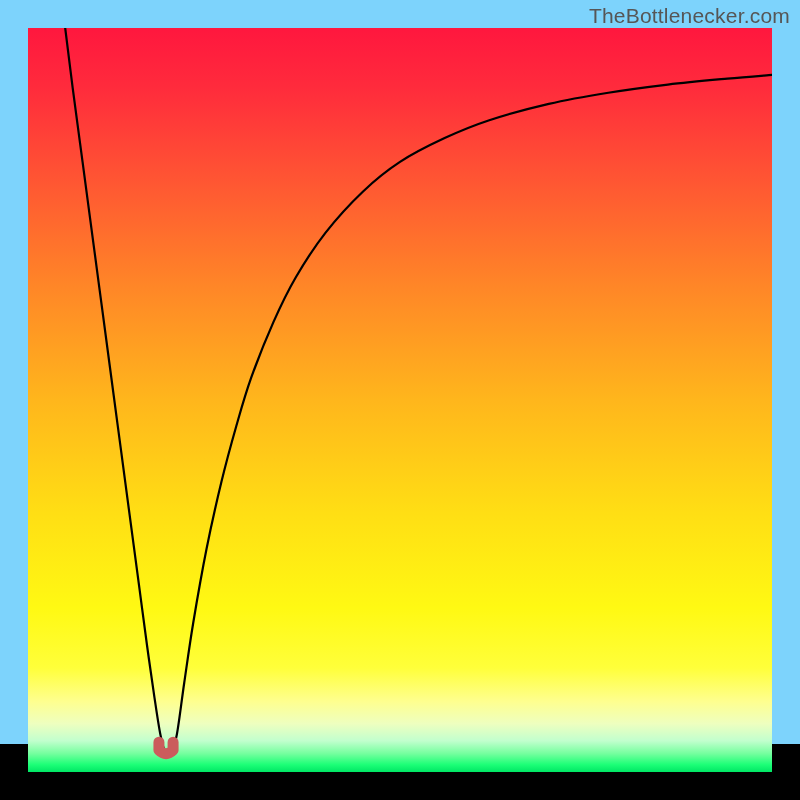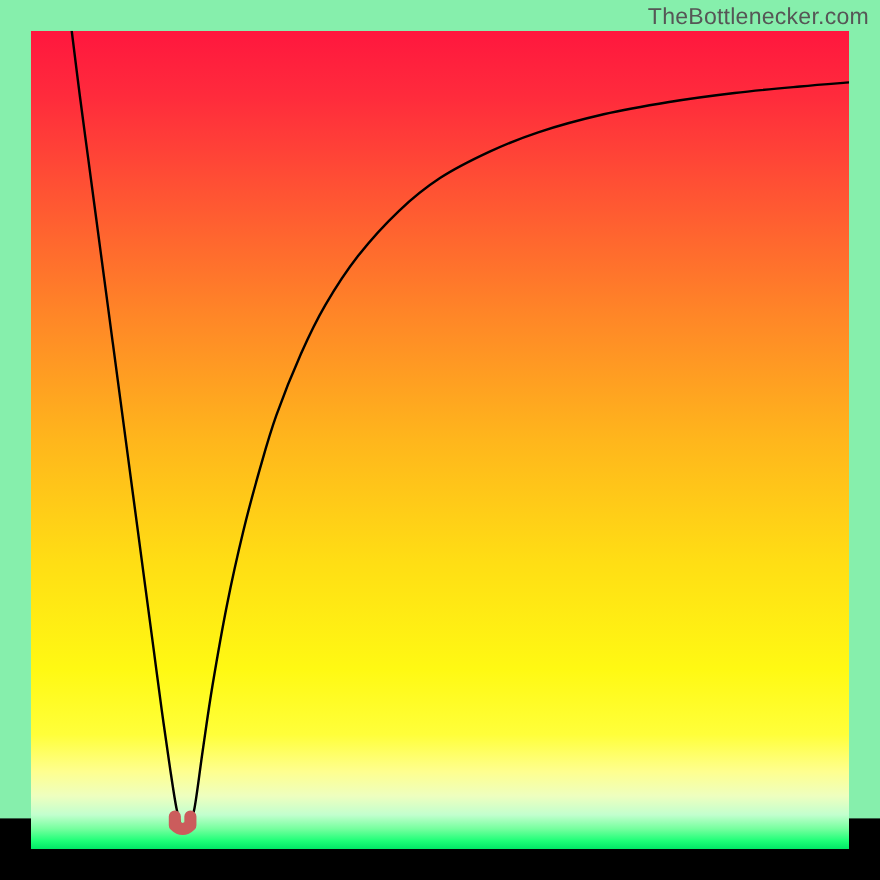--- a/index.html
+++ b/index.html
@@ -10,21 +10,21 @@
     overflow: hidden;
     background: #000;
     font-family: Arial, Helvetica, sans-serif;
   }
   .frame {
     position: absolute;
     left: 0;
     top: 0;
     width: 800px;
     height: 744px;
-    background: #86efac;
+    background: #7dd3fc;
   }
   .plot-area {
     position: absolute;
     left: 28px;
     top: 28px;
     width: 744px;
     height: 744px;
     overflow: hidden;
   }
   .gradient {

